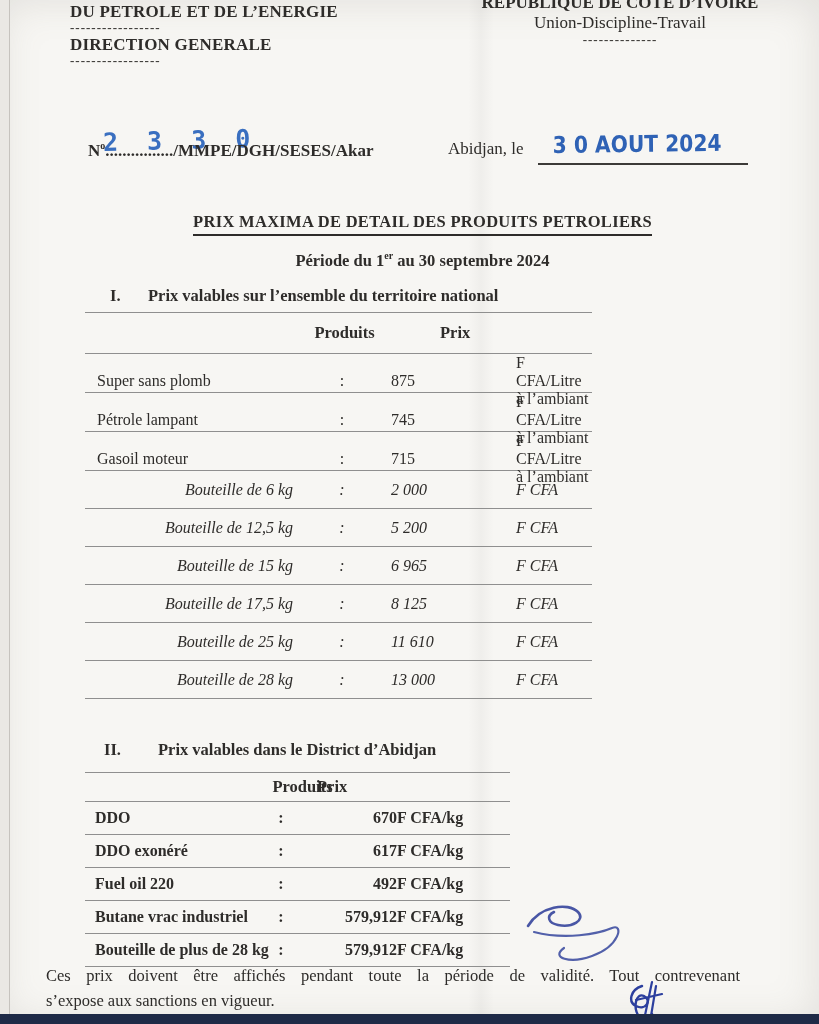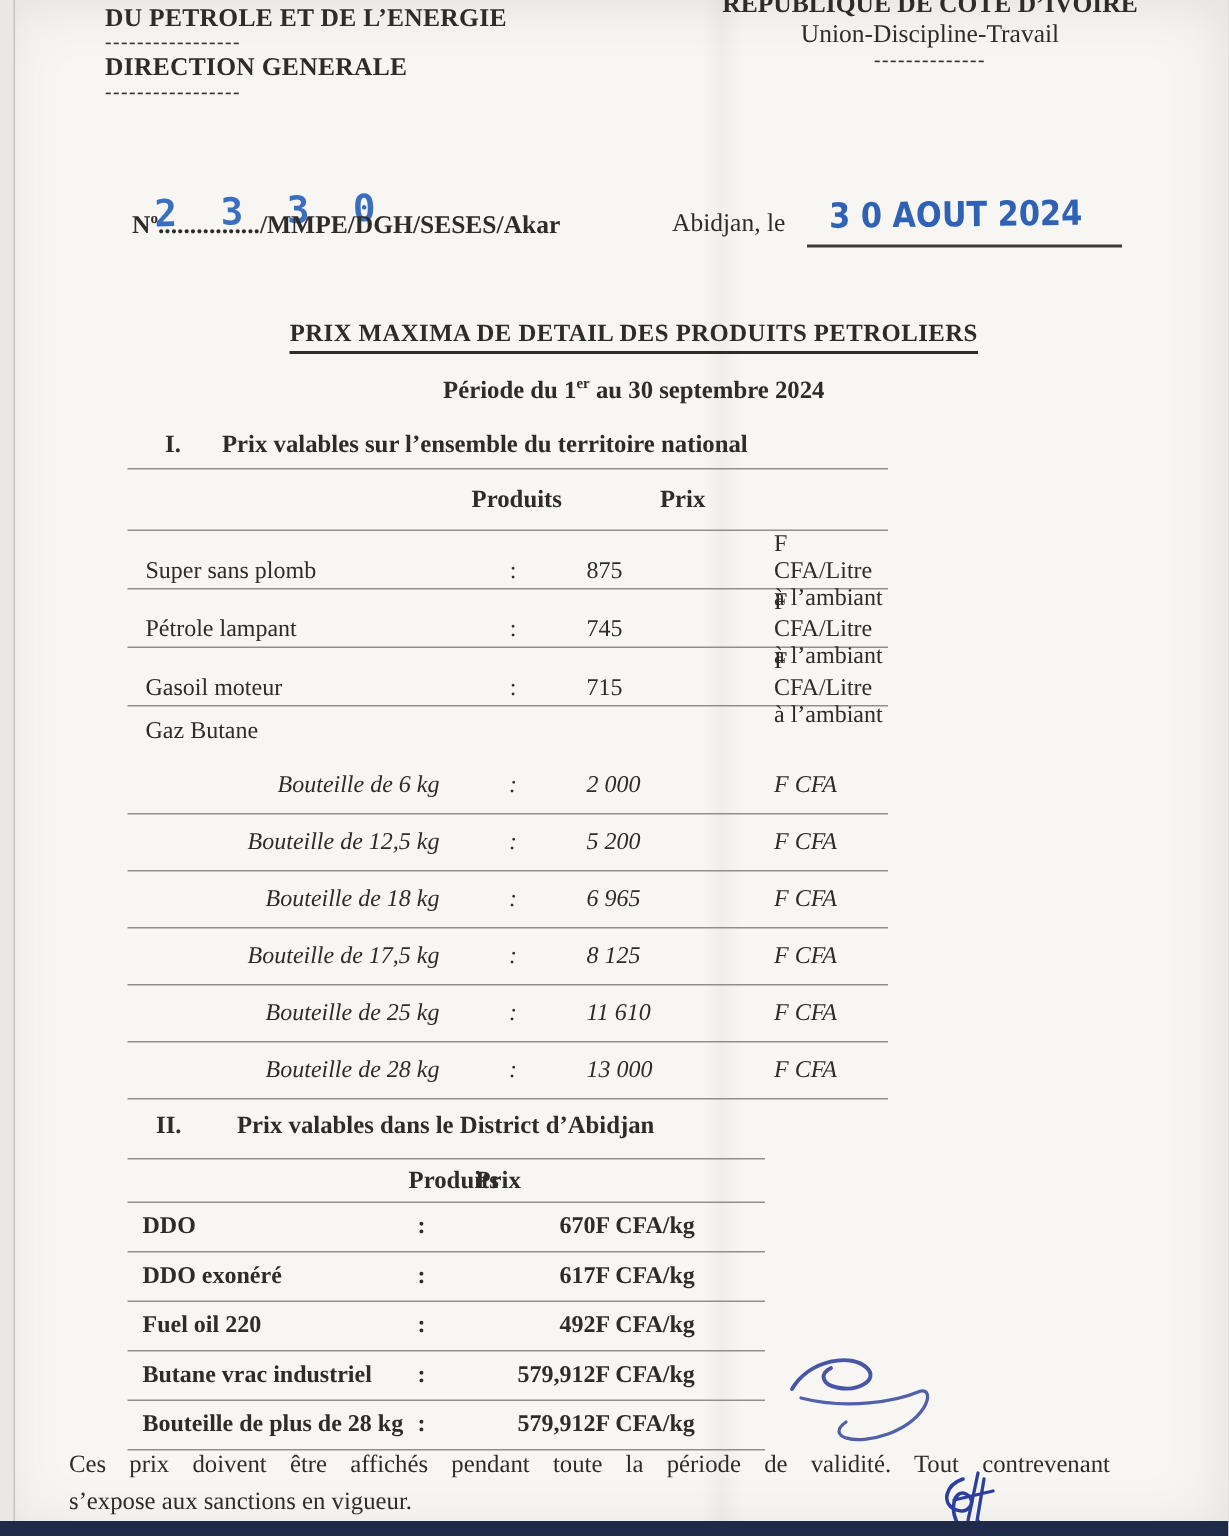--- a/index.html
+++ b/index.html
@@ -134,40 +134,34 @@
         <span class="sep">:</span>
         <span class="val">745</span>
         <span class="unit">F CFA/Litre à l’ambiant</span>
       </div>
     <div class="row">
         <span class="lbl">Gasoil moteur</span>
         <span class="sep">:</span>
         <span class="val">715</span>
         <span class="unit">F CFA/Litre à l’ambiant</span>
       </div>
-    <div class="row group">
-        <span class="lbl">Gaz Butane</span>
-        <span class="sep"></span>
-        <span class="val"></span>
-        <span class="unit"></span>
-      </div>
     <div class="row it">
         <span class="lbl">Bouteille de 6 kg</span>
         <span class="sep">:</span>
         <span class="val">2 000</span>
         <span class="unit">F CFA</span>
       </div>
     <div class="row it">
         <span class="lbl">Bouteille de 12,5 kg</span>
         <span class="sep">:</span>
         <span class="val">5 200</span>
         <span class="unit">F CFA</span>
       </div>
     <div class="row it">
-        <span class="lbl">Bouteille de 18 kg</span>
+        <span class="lbl">Bouteille de 15 kg</span>
         <span class="sep">:</span>
         <span class="val">6 965</span>
         <span class="unit">F CFA</span>
       </div>
     <div class="row it">
         <span class="lbl">Bouteille de 17,5 kg</span>
         <span class="sep">:</span>
         <span class="val">8 125</span>
         <span class="unit">F CFA</span>
       </div>

